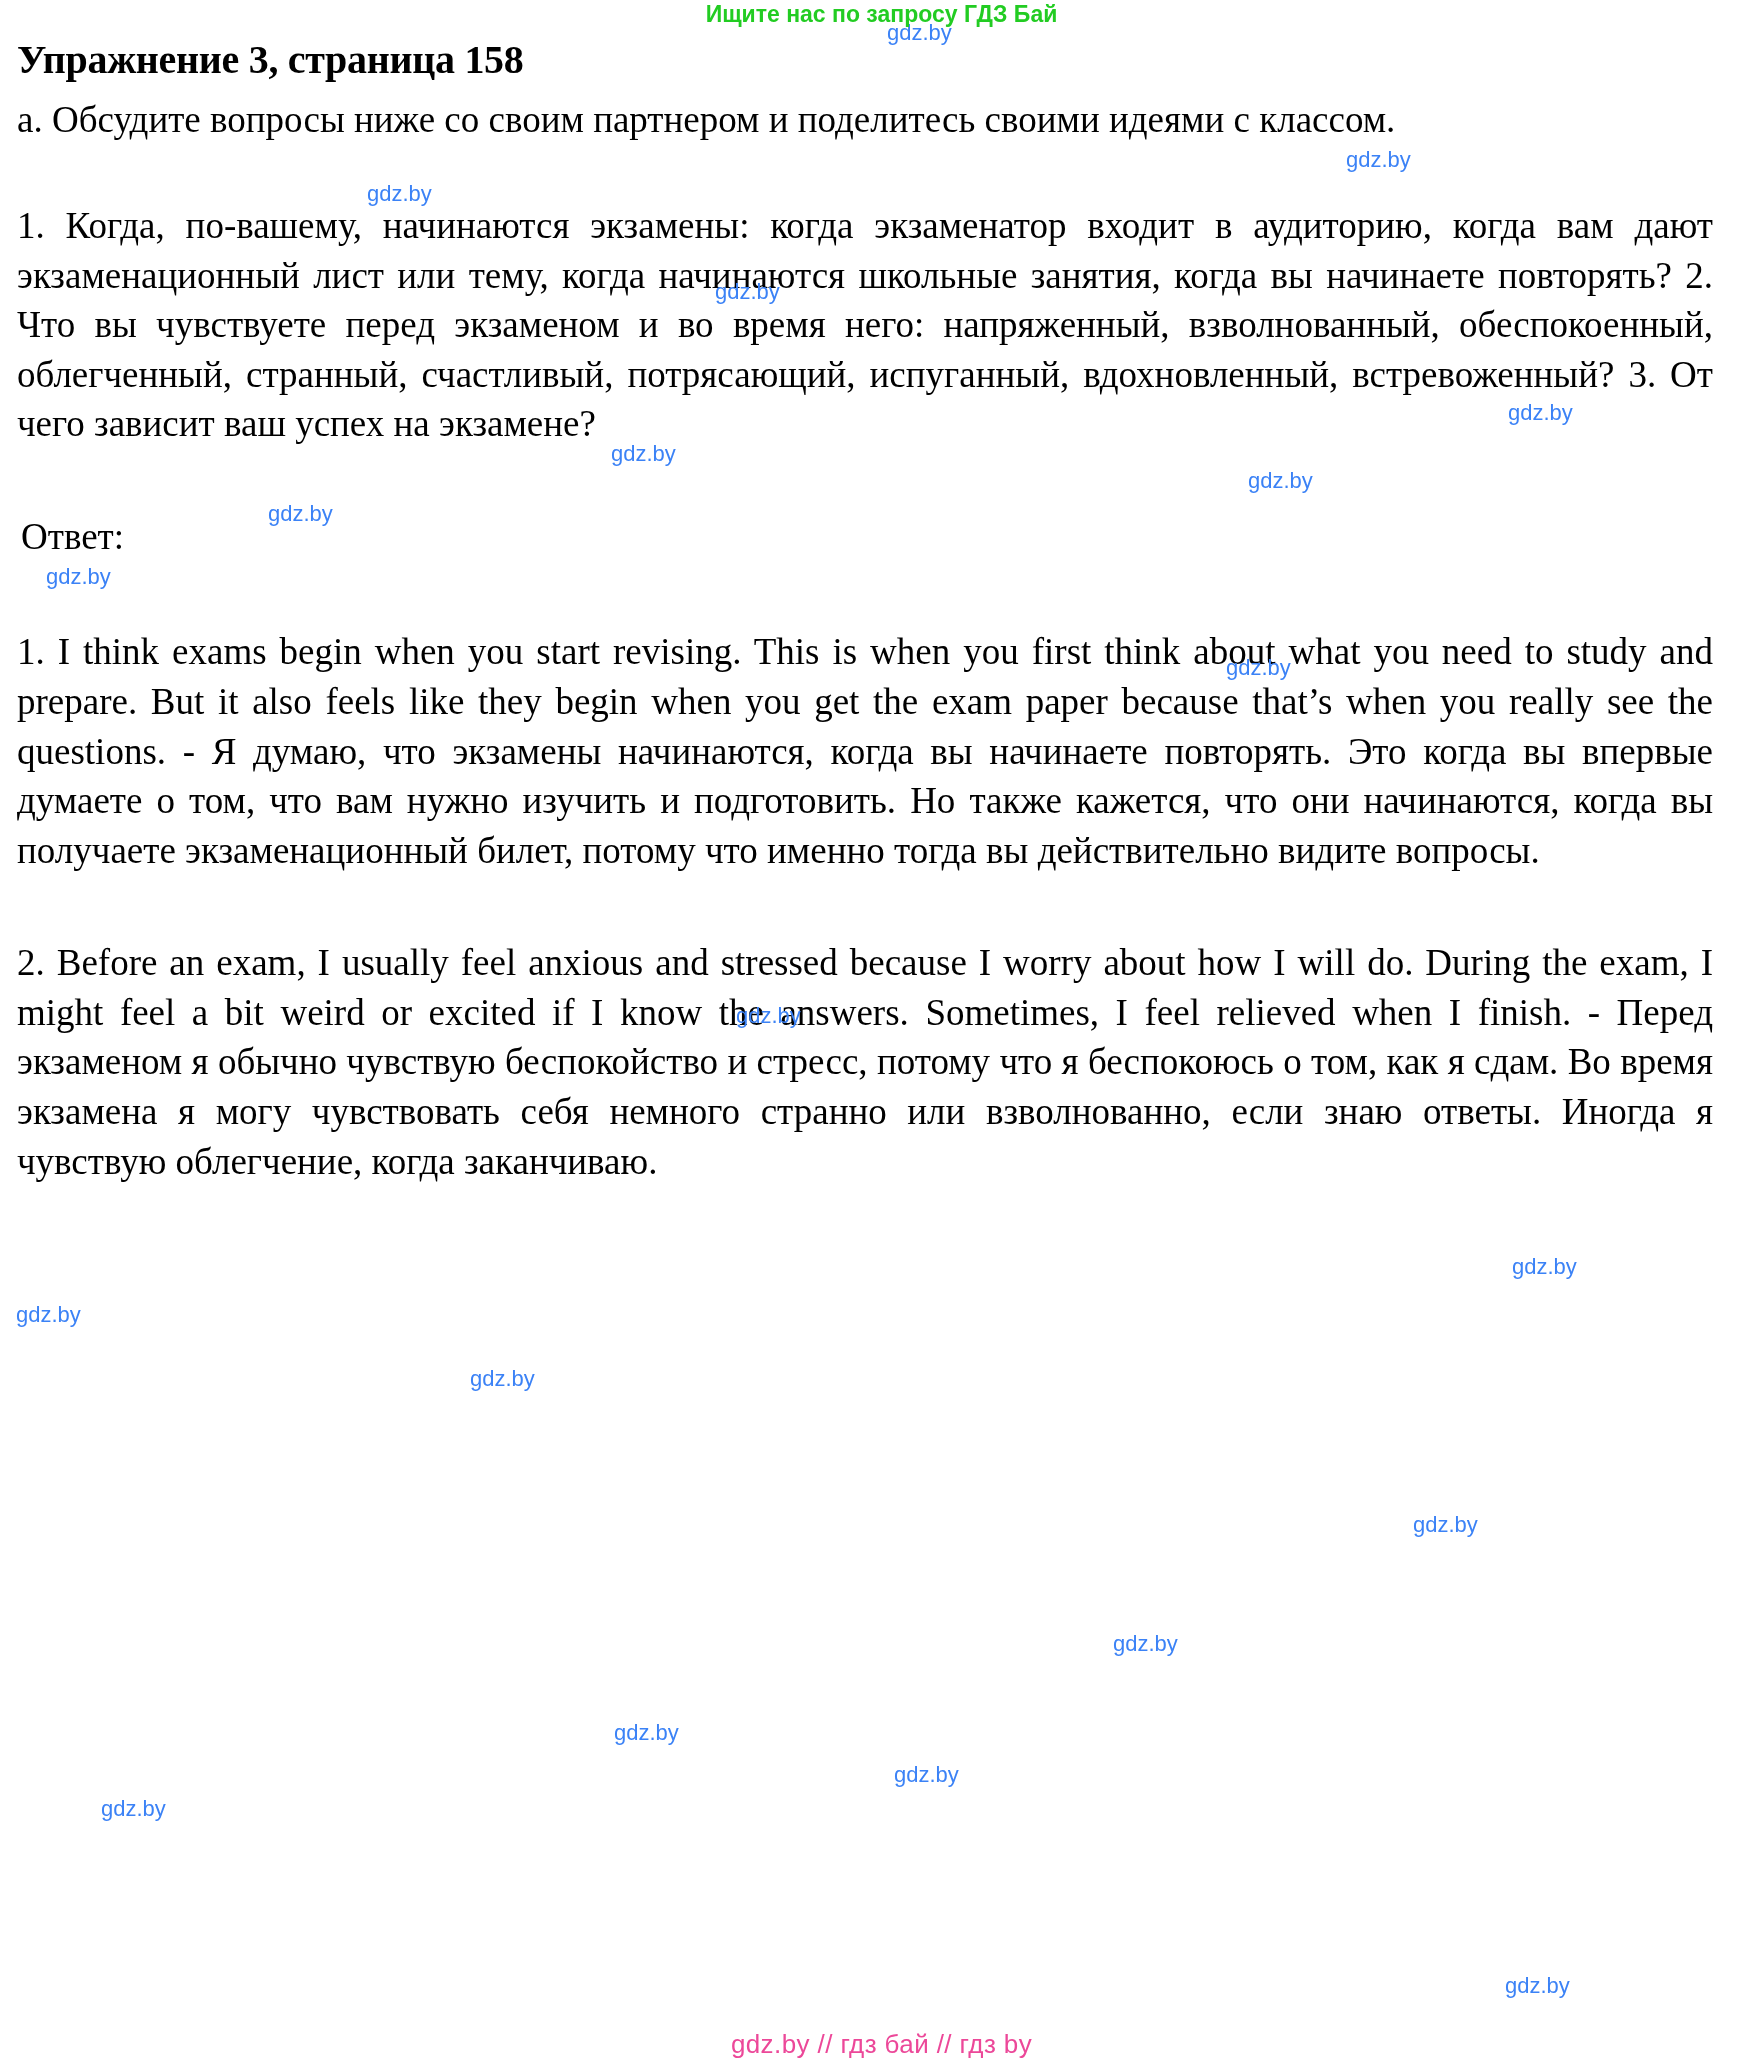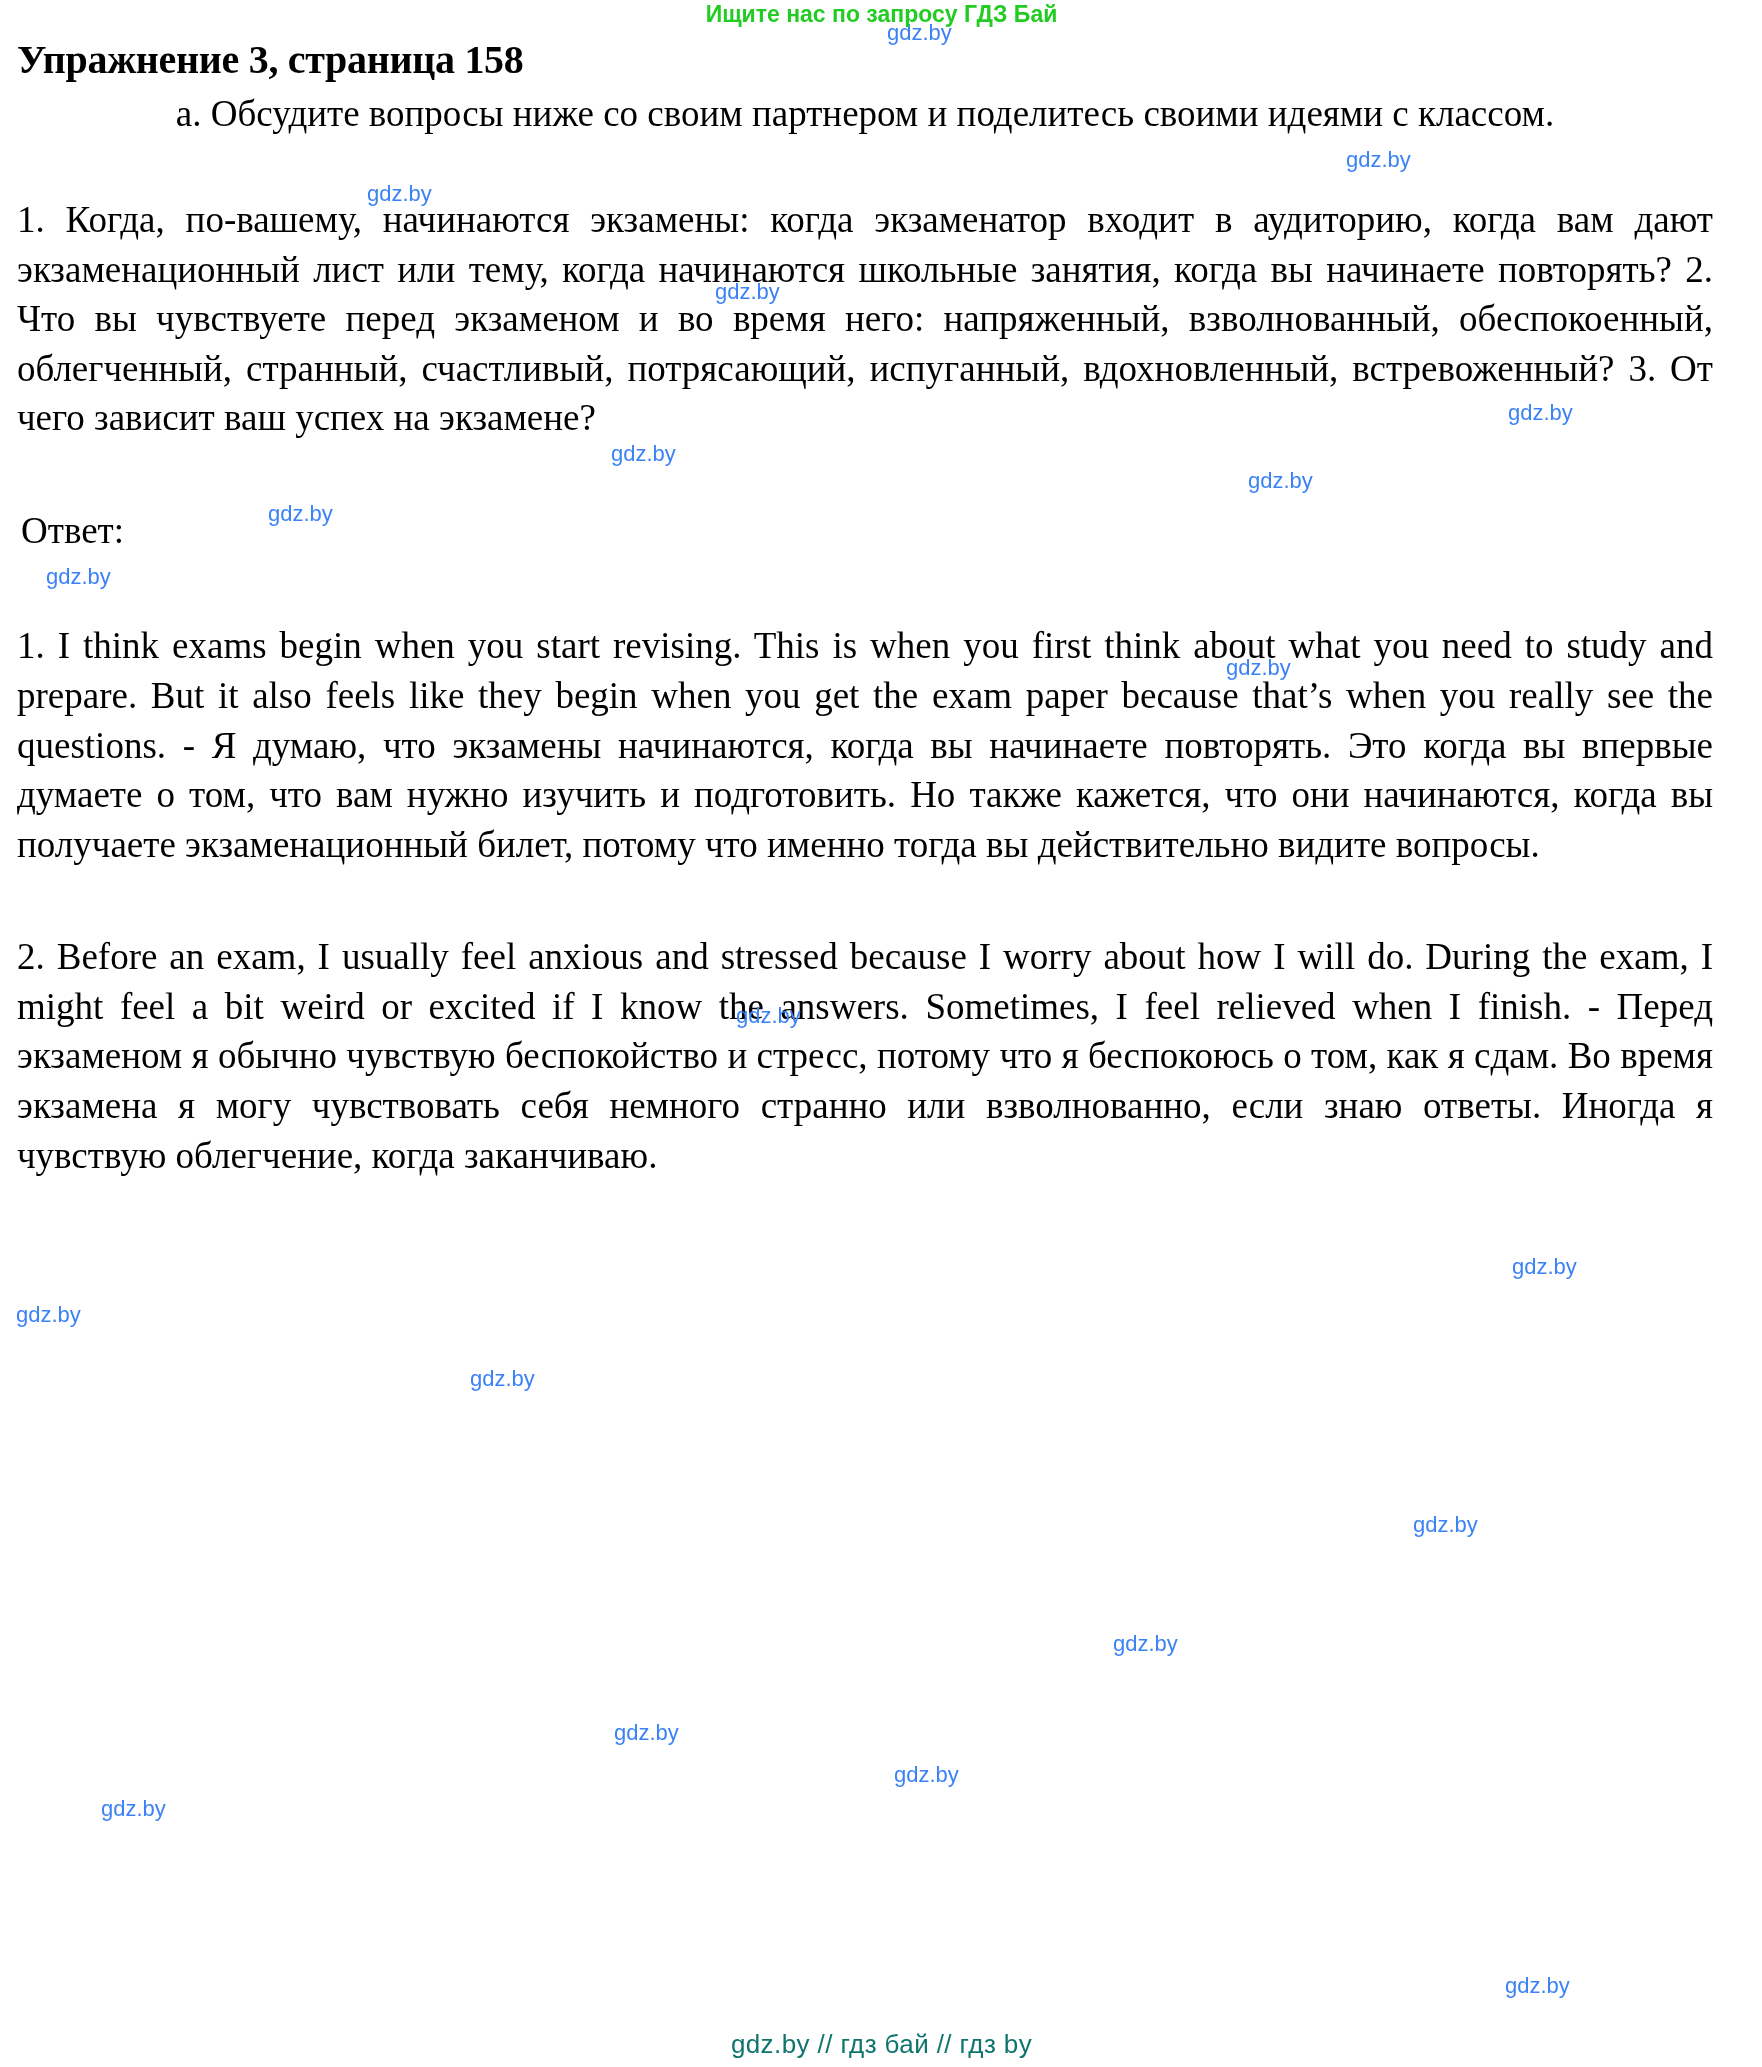--- a/index.html
+++ b/index.html
@@ -55,22 +55,22 @@
     font-weight: 700;
     line-height: 1.0;
     margin: 40px 0 0 0;
     letter-spacing: -0.3px;
   }
 
   .ex-subtitle {
     font-size: 37px;
     font-weight: 400;
     line-height: 1.30;
-    margin: 10px 0 0 0;
-    text-align: center;
+    margin: 16px 0 0 0;
+    text-align: left;
   }
 
   .q-block {
     font-size: 37px;
     line-height: 1.34;
     text-align: justify;
     text-align-last: left;
     margin: 57px 0 0 0;
     hyphens: none;
   }
@@ -161,16 +161,16 @@
       <span class="wm" style="left: 16px; top: 1304px;">gdz.by</span>
       <span class="wm" style="left: 470px; top: 1368px;">gdz.by</span>
       <span class="wm" style="left: 1413px; top: 1514px;">gdz.by</span>
       <span class="wm" style="left: 1113px; top: 1633px;">gdz.by</span>
       <span class="wm" style="left: 614px; top: 1722px;">gdz.by</span>
       <span class="wm" style="left: 894px; top: 1764px;">gdz.by</span>
       <span class="wm" style="left: 101px; top: 1798px;">gdz.by</span>
       <span class="wm" style="left: 1505px; top: 1975px;">gdz.by</span>
     </div>
 
-  <div class="promo-footer" style="color: #0f766e;">gdz.by  //  гдз бай  //  гдз by</div>
+  <div class="promo-footer" style="color: #ec4899;">gdz.by  //  гдз бай  //  гдз by</div>
 
 </div>
 
 
 </body></html>

